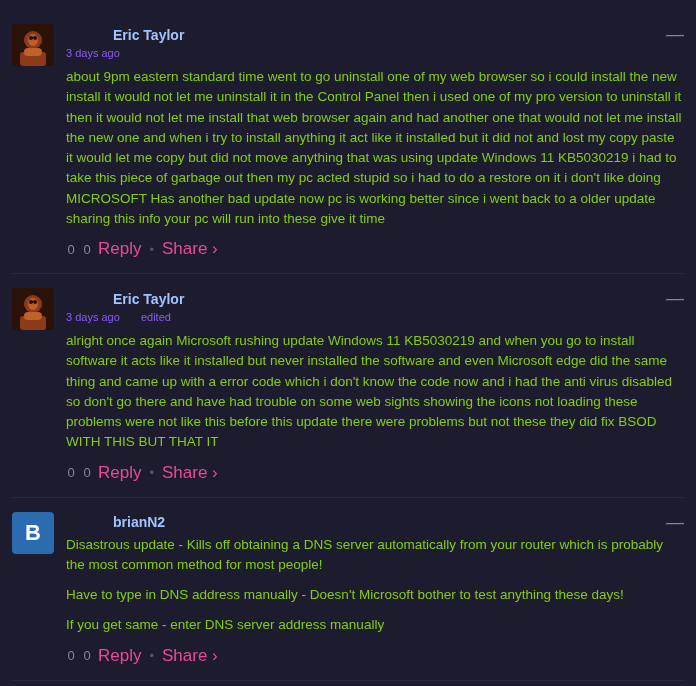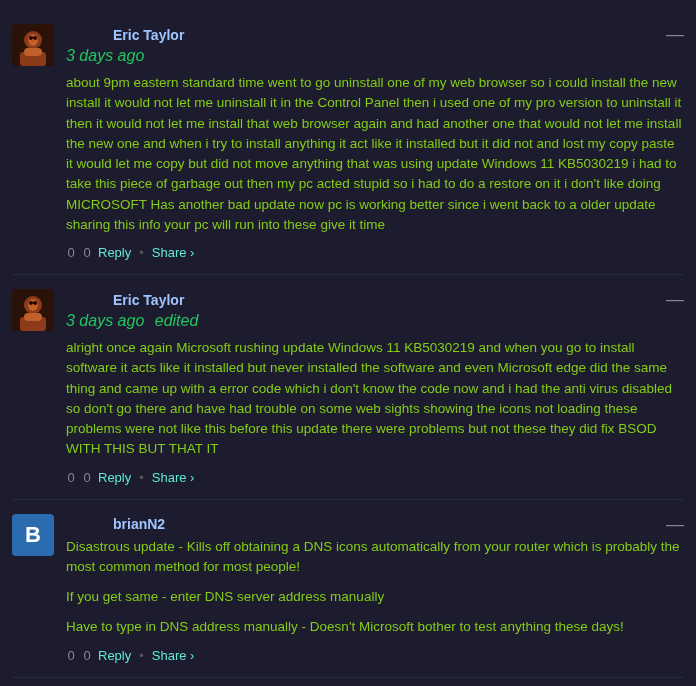--- a/index.html
+++ b/index.html
@@ -66,52 +66,51 @@
       color: #a0c4ff;
       font-weight: bold;
       font-size: 14px;
     }
     .dash {
       color: #888;
       font-size: 18px;
       cursor: pointer;
     }
     .meta {
-      font-size: 16px;
-      color: #22c55e;
+      font-size: 11px;
+      color: #8b5cf6;
       margin-bottom: 8px;
-      font-style: italic;
     }
     .meta .edited {
-      margin-left: 6px;
+      margin-left: 18px;
     }
     .comment-text {
       color: #84cc16;
       line-height: 1.5;
       font-size: 13.5px;
       margin-bottom: 10px;
     }
     .comment-actions {
       display: flex;
       align-items: center;
       gap: 6px;
       font-size: 13px;
       color: #888;
     }
     .action-count {
       color: #888;
       min-width: 10px;
       text-align: center;
     }
     .action-btn {
-      color: #5eead4;
+      color: #ec4899;
       cursor: pointer;
       background: none;
       border: none;
-      font-size: 13px;
+      font-size: 17px;
       padding: 0;
     }
     .dot {
       color: #555;
       margin: 0 2px;
     }
   </style>
 </head>
 <body>
 
@@ -190,23 +189,23 @@
   <div class="comment" id="comment-3">
     <div class="avatar avatar-b">
       <span>B</span>
     </div>
     <div class="comment-body">
       <div class="comment-header">
         <span class="username">brianN2</span>
         <span class="dash">—</span>
       </div>
       <div class="comment-text">
-        <p style="margin-bottom:10px">Disastrous update - Kills off obtaining a DNS icons automatically from your router which is probably the most common method for most people!</p>
+        <p style="margin-bottom:10px">Disastrous update - Kills off obtaining a DNS server automatically from your router which is probably the most common method for most people!</p>
+        <p style="margin-bottom:10px">Have to type in DNS address manually - Doesn't Microsoft bother to test anything these days!</p>
         <p style="margin-bottom:10px">If you get same - enter DNS server address manually</p>
-        <p style="margin-bottom:10px">Have to type in DNS address manually - Doesn't Microsoft bother to test anything these days!</p>
       </div>
       <div class="comment-actions">
         <span class="action-count">0</span>
         <span class="action-count">0</span>
         <button class="action-btn">Reply</button>
         <span class="dot">•</span>
         <button class="action-btn">Share ›</button>
       </div>
     </div>
   </div>

